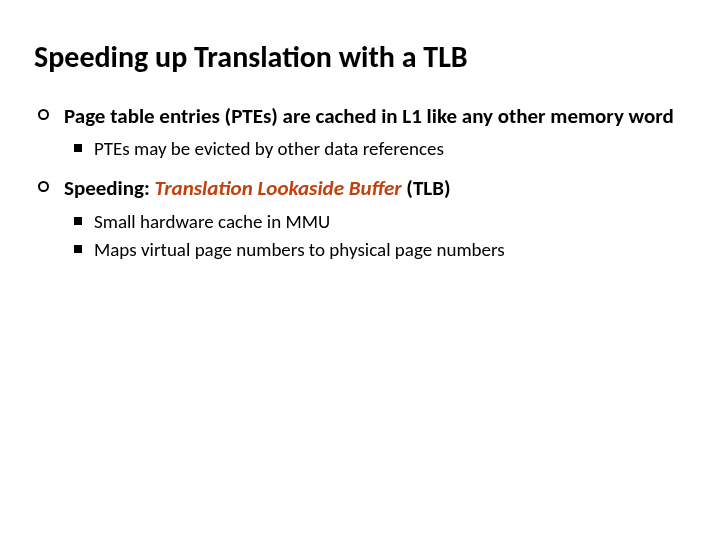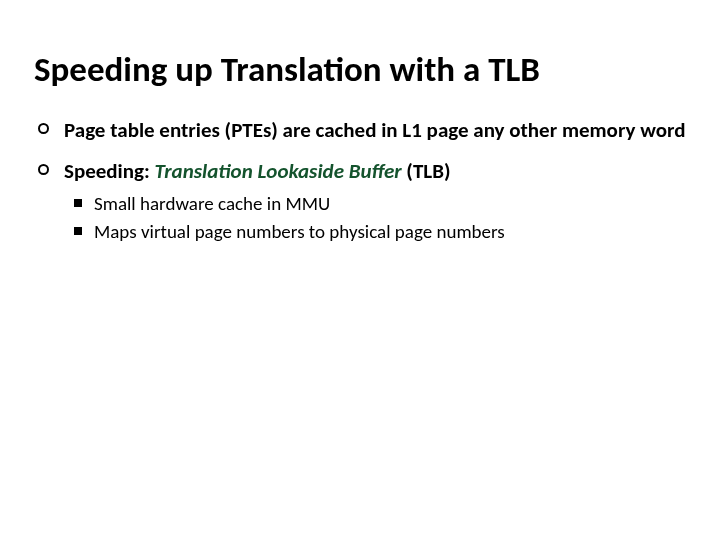--- a/index.html
+++ b/index.html
@@ -12,24 +12,24 @@
     color: #000000;
   }
   .slide {
     box-sizing: border-box;
     width: 720px;
     height: 540px;
     padding: 40px 34px 20px 34px;
     position: relative;
   }
   .title {
-    font-size: 35px;
+    font-size: 30px;
     font-weight: 700;
     line-height: 1.15;
-    margin: 9px 0 28px 0;
+    margin: 0 0 28px 0;
     letter-spacing: 0px;
   }
   ul.level1 {
     list-style: none;
     margin: 0;
     padding: 0 0 0 2px;
   }
   ul.level1 > li {
     position: relative;
     padding-left: 28px;
@@ -44,21 +44,21 @@
     left: 2px;
     top: 6px;
     width: 11px;
     height: 11px;
     border: 2px solid #000;
     border-radius: 50%;
     box-sizing: border-box;
     background: transparent;
   }
   .solution-prefix { font-weight: 700; }
-  .solution-em { color: #14532d; font-weight: 700; font-style: italic; }
+  .solution-em { color: #c2410c; font-weight: 700; font-style: italic; }
   .solution-suffix { font-weight: 700; }
   ul.level2 {
     list-style: none;
     margin: 8px 0 4px 8px;
     padding: 0;
   }
   ul.level2 > li {
     position: relative;
     padding-left: 22px;
     margin: 0 0 4px 0;
@@ -77,21 +77,24 @@
   }
 </style>
 </head>
 <body>
 
 <div class="slide">
   <h1 class="title">Speeding up Translation with a TLB</h1>
 
   <ul class="level1">
     <li>
-      <span>Page table entries (PTEs) are cached in L1 page any other memory word</span>
+      <span>Page table entries (PTEs) are cached in L1 like any other memory word</span>
+      <ul class="level2">
+        <li>PTEs may be evicted by other data references</li>
+      </ul>
     </li>
 
     <li>
       <span class="solution-prefix">Speeding: </span><span class="solution-em">Translation Lookaside Buffer</span><span class="solution-suffix"> (TLB)</span>
       <ul class="level2">
         <li>Small hardware cache in MMU</li>
         <li>Maps virtual page numbers to physical page numbers</li>
       </ul>
     </li>
   </ul>

